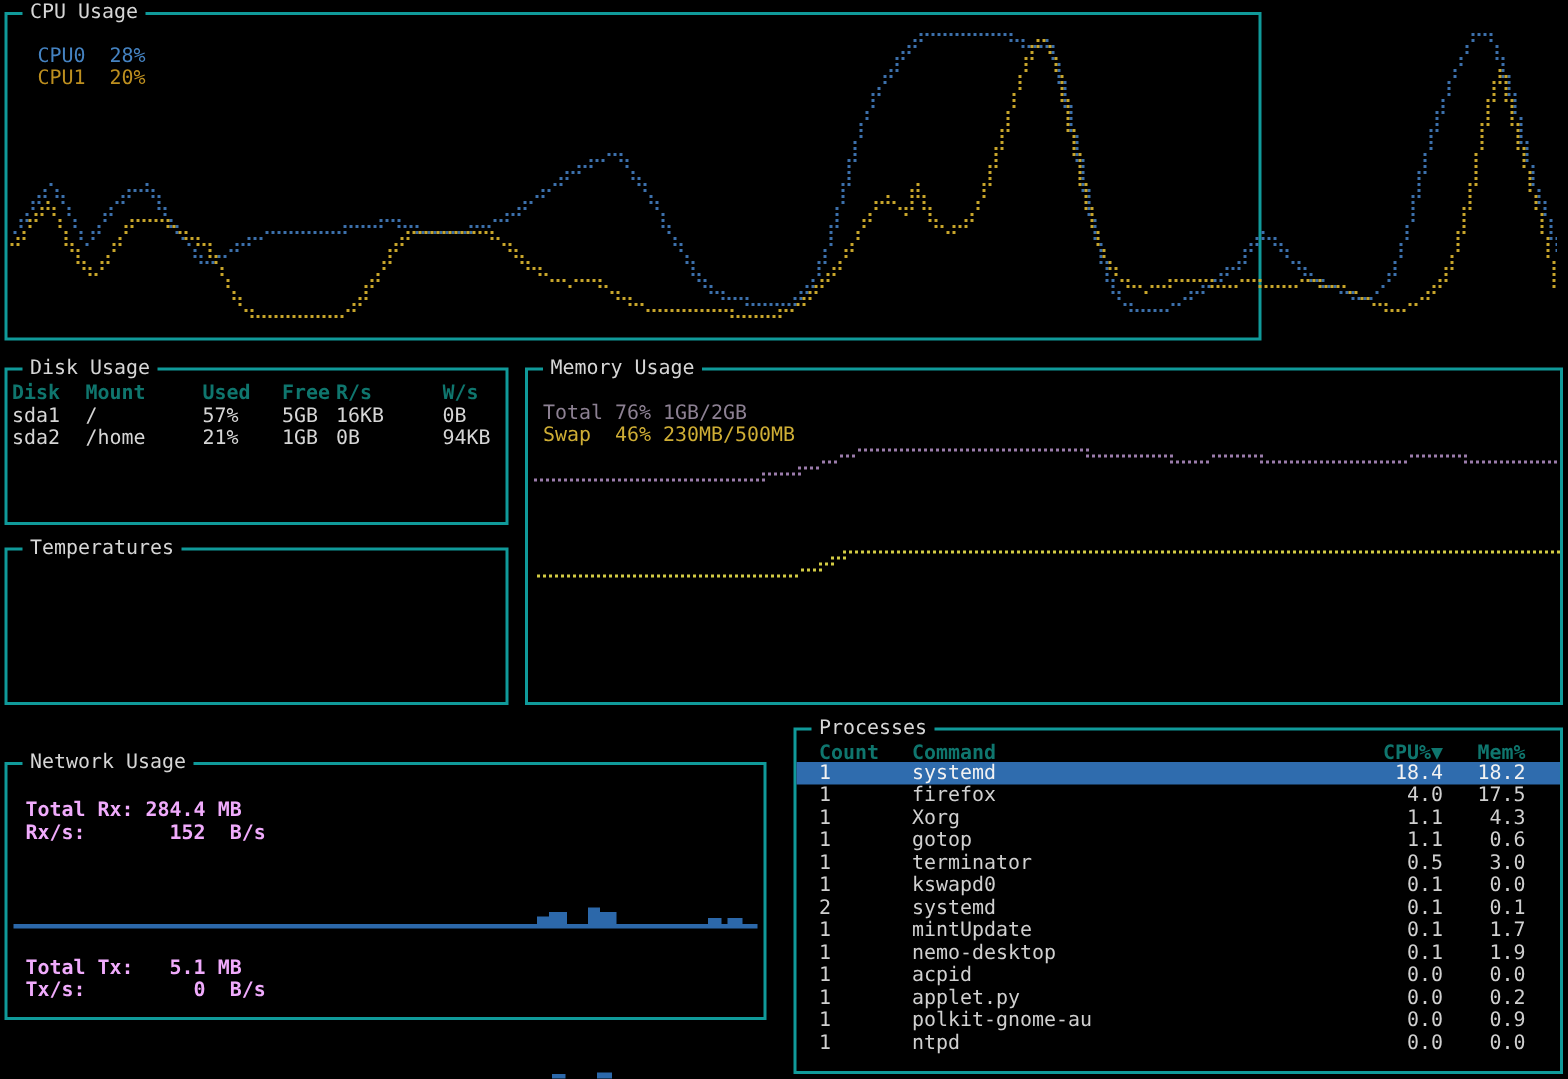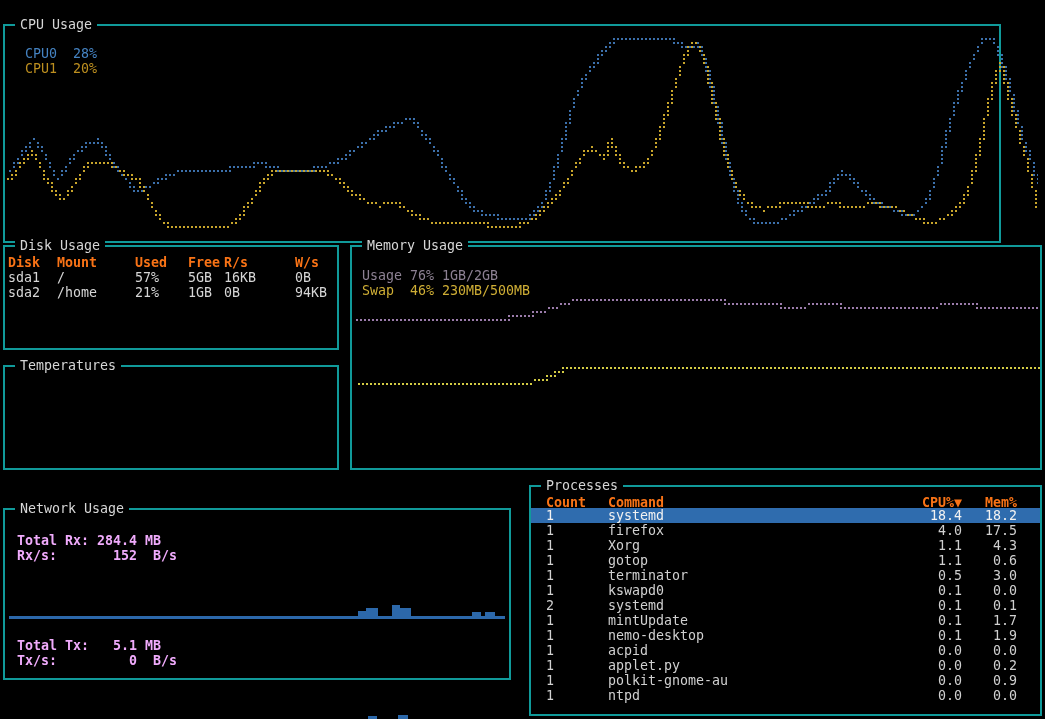--- a/index.html
+++ b/index.html
@@ -3,36 +3,36 @@
 <meta charset="utf-8">
 <style>
   html,body{margin:0;padding:0}
   body{
     width:1045px;height:719px;background:#000;position:relative;overflow:hidden;
     font-family:"DejaVu Sans Mono","Liberation Mono",monospace;
     font-size:13.3px;line-height:15px;color:#d6d6d6;
   }
   .panel{position:absolute;border:2px solid #109a9a;background:#000;box-sizing:border-box}
   .ptitle{position:absolute;top:-9px;left:10px;background:#000;padding:0 5px;white-space:pre;color:#d6d6d6}
-  .cpu-panel{left:3px;top:24px;width:998px;height:219px}
+  .cpu-panel{left:3px;top:8px;width:838px;height:219px}
   .disk-panel{left:3px;top:245px;width:336px;height:105px}
   .temp-panel{left:3px;top:365px;width:336px;height:105px}
   .mem-panel{left:350px;top:245px;width:692px;height:225px}
   .net-panel{left:3px;top:508px;width:508px;height:172px}
   .proc-panel{left:529px;top:485px;width:513px;height:231px}
   svg.chart{position:absolute;left:0;top:0;display:block}
   .legend{position:absolute}
   .lrow{height:15px;white-space:pre}
   .ll{display:inline-block;width:48px}
   .lp{display:inline-block;width:32px}
   .c-blue{color:#4583c2}
   .c-yellow{color:#bd8f1f}
   .c-main{color:#8d8193}
   .c-swap{color:#cfae35}
-  .thead{font-weight:bold;color:#f97316}
+  .thead{font-weight:bold;color:#0f766e}
   .disk-grid{display:grid;grid-template-columns:49px 78px 53px 36px 71px auto;padding-left:3px;height:15px;position:absolute;left:0;right:0}
   .disk-grid .col-free{}
   .disk-grid .col-rs{padding-left:0}
   .proc-grid{display:grid;grid-template-columns:62px auto 80px 55px;padding:0 23px 0 15px;height:15px;position:absolute;left:0;right:0;box-sizing:border-box}
   .proc-grid .num{text-align:right}
   .prow{color:#d0d0d0}
   .prow.sel{background:#2f6cae;color:#f2f2f2}
   .net-text{position:absolute;left:12px;font-weight:bold;white-space:pre;color:#f0abfc;height:15px}
   .baseline{position:absolute;left:4px;right:4px;height:3px;background:#2c68aa}
   .rx-baseline{top:106px}
@@ -1387,21 +1387,21 @@
       <rect x="658" y="120" width="2" height="2" fill="#d3cb44"></rect>
       <rect x="662" y="120" width="2" height="2" fill="#d3cb44"></rect>
       <rect x="666" y="120" width="2" height="2" fill="#d3cb44"></rect>
       <rect x="670" y="120" width="2" height="2" fill="#d3cb44"></rect>
       <rect x="674" y="120" width="2" height="2" fill="#d3cb44"></rect>
       <rect x="678" y="120" width="2" height="2" fill="#d3cb44"></rect>
       <rect x="682" y="120" width="2" height="2" fill="#d3cb44"></rect>
       <rect x="686" y="120" width="2" height="2" fill="#d3cb44"></rect>
     </svg>
   <div class="legend" style="left:10px;top:21px">
-    <div class="lrow c-main"><span class="ll">Usage</span><span class="lp">76%</span><span>1GB/2GB</span></div>
+    <div class="lrow c-main"><span class="ll">Total</span><span class="lp">76%</span><span>1GB/2GB</span></div>
     <div class="lrow c-swap"><span class="ll">Swap</span><span class="lp">46%</span><span>230MB/500MB</span></div>
   </div>
 </div>
 
 <div class="panel net-panel">
   <div class="ptitle">Network Usage</div>
   <div class="net-text" style="top:23px">Total Rx: 284.4 MB</div>
   <div class="net-text" style="top:38px">Rx/s:       152  B/s</div>
   <div id="rx-bars">
       <div class="bar" style="left: 353px; width: 8px; height: 5px; top: 101px; background: rgb(44, 104, 170);"></div>

